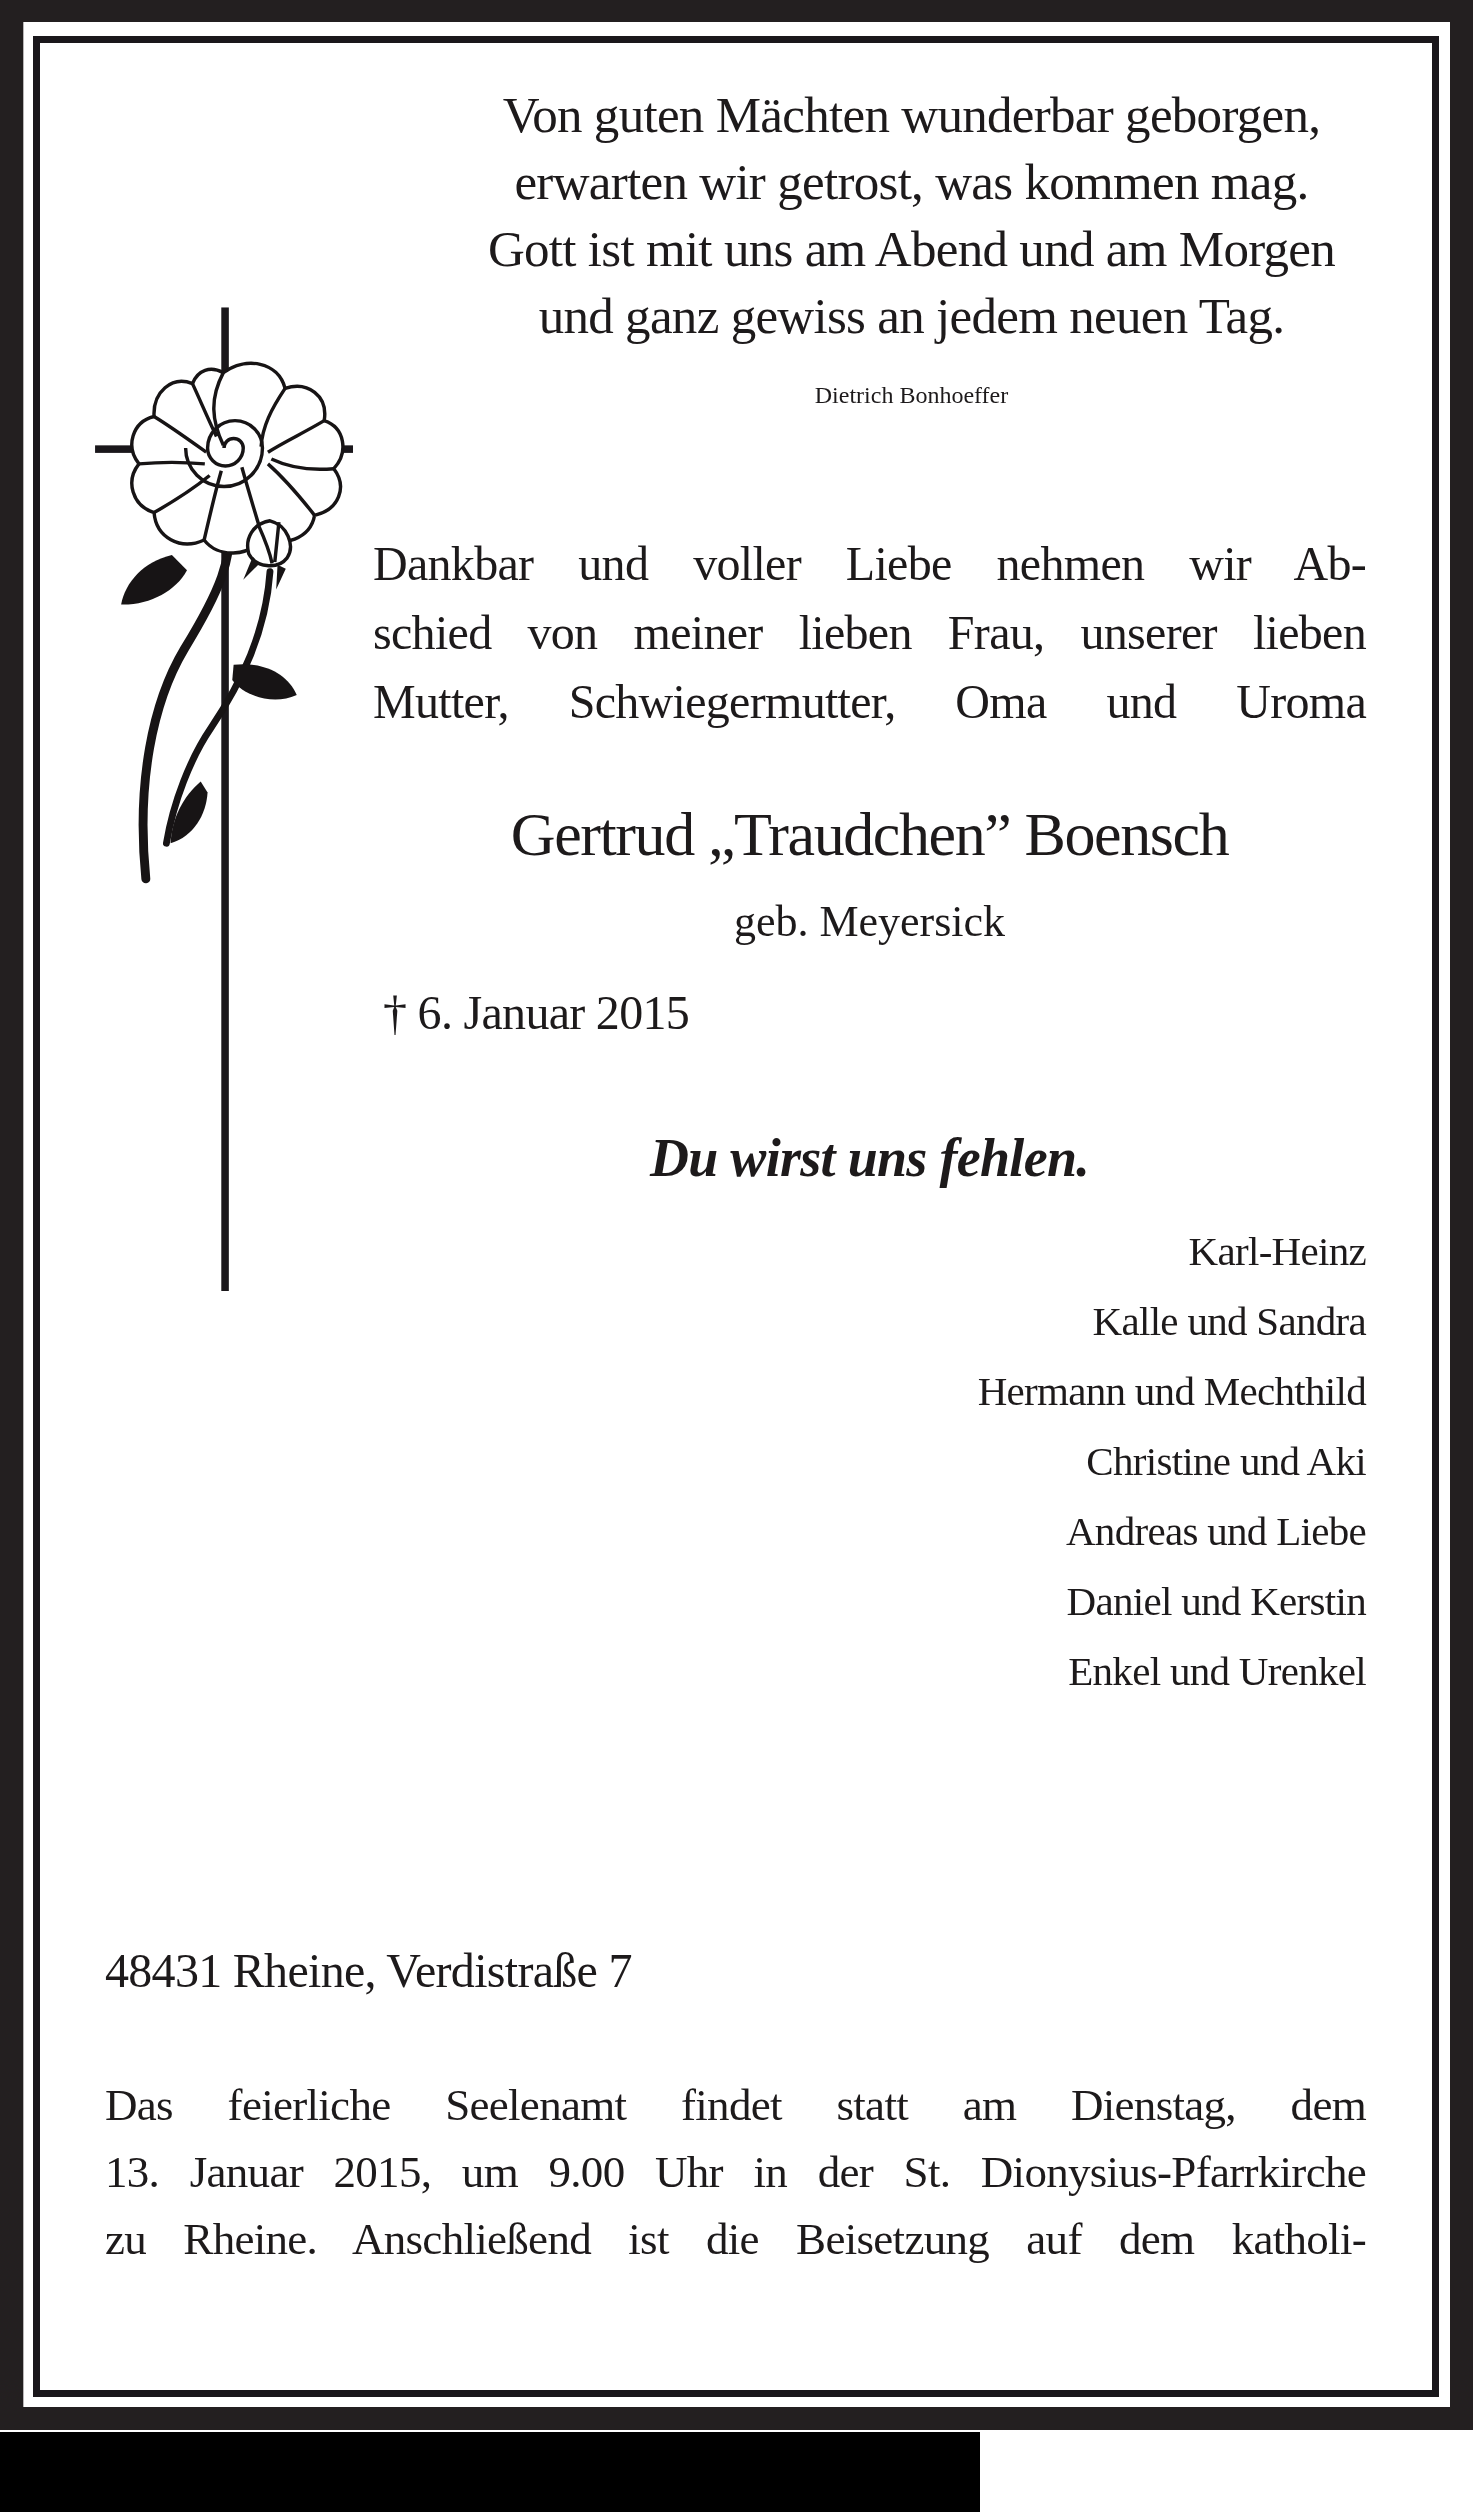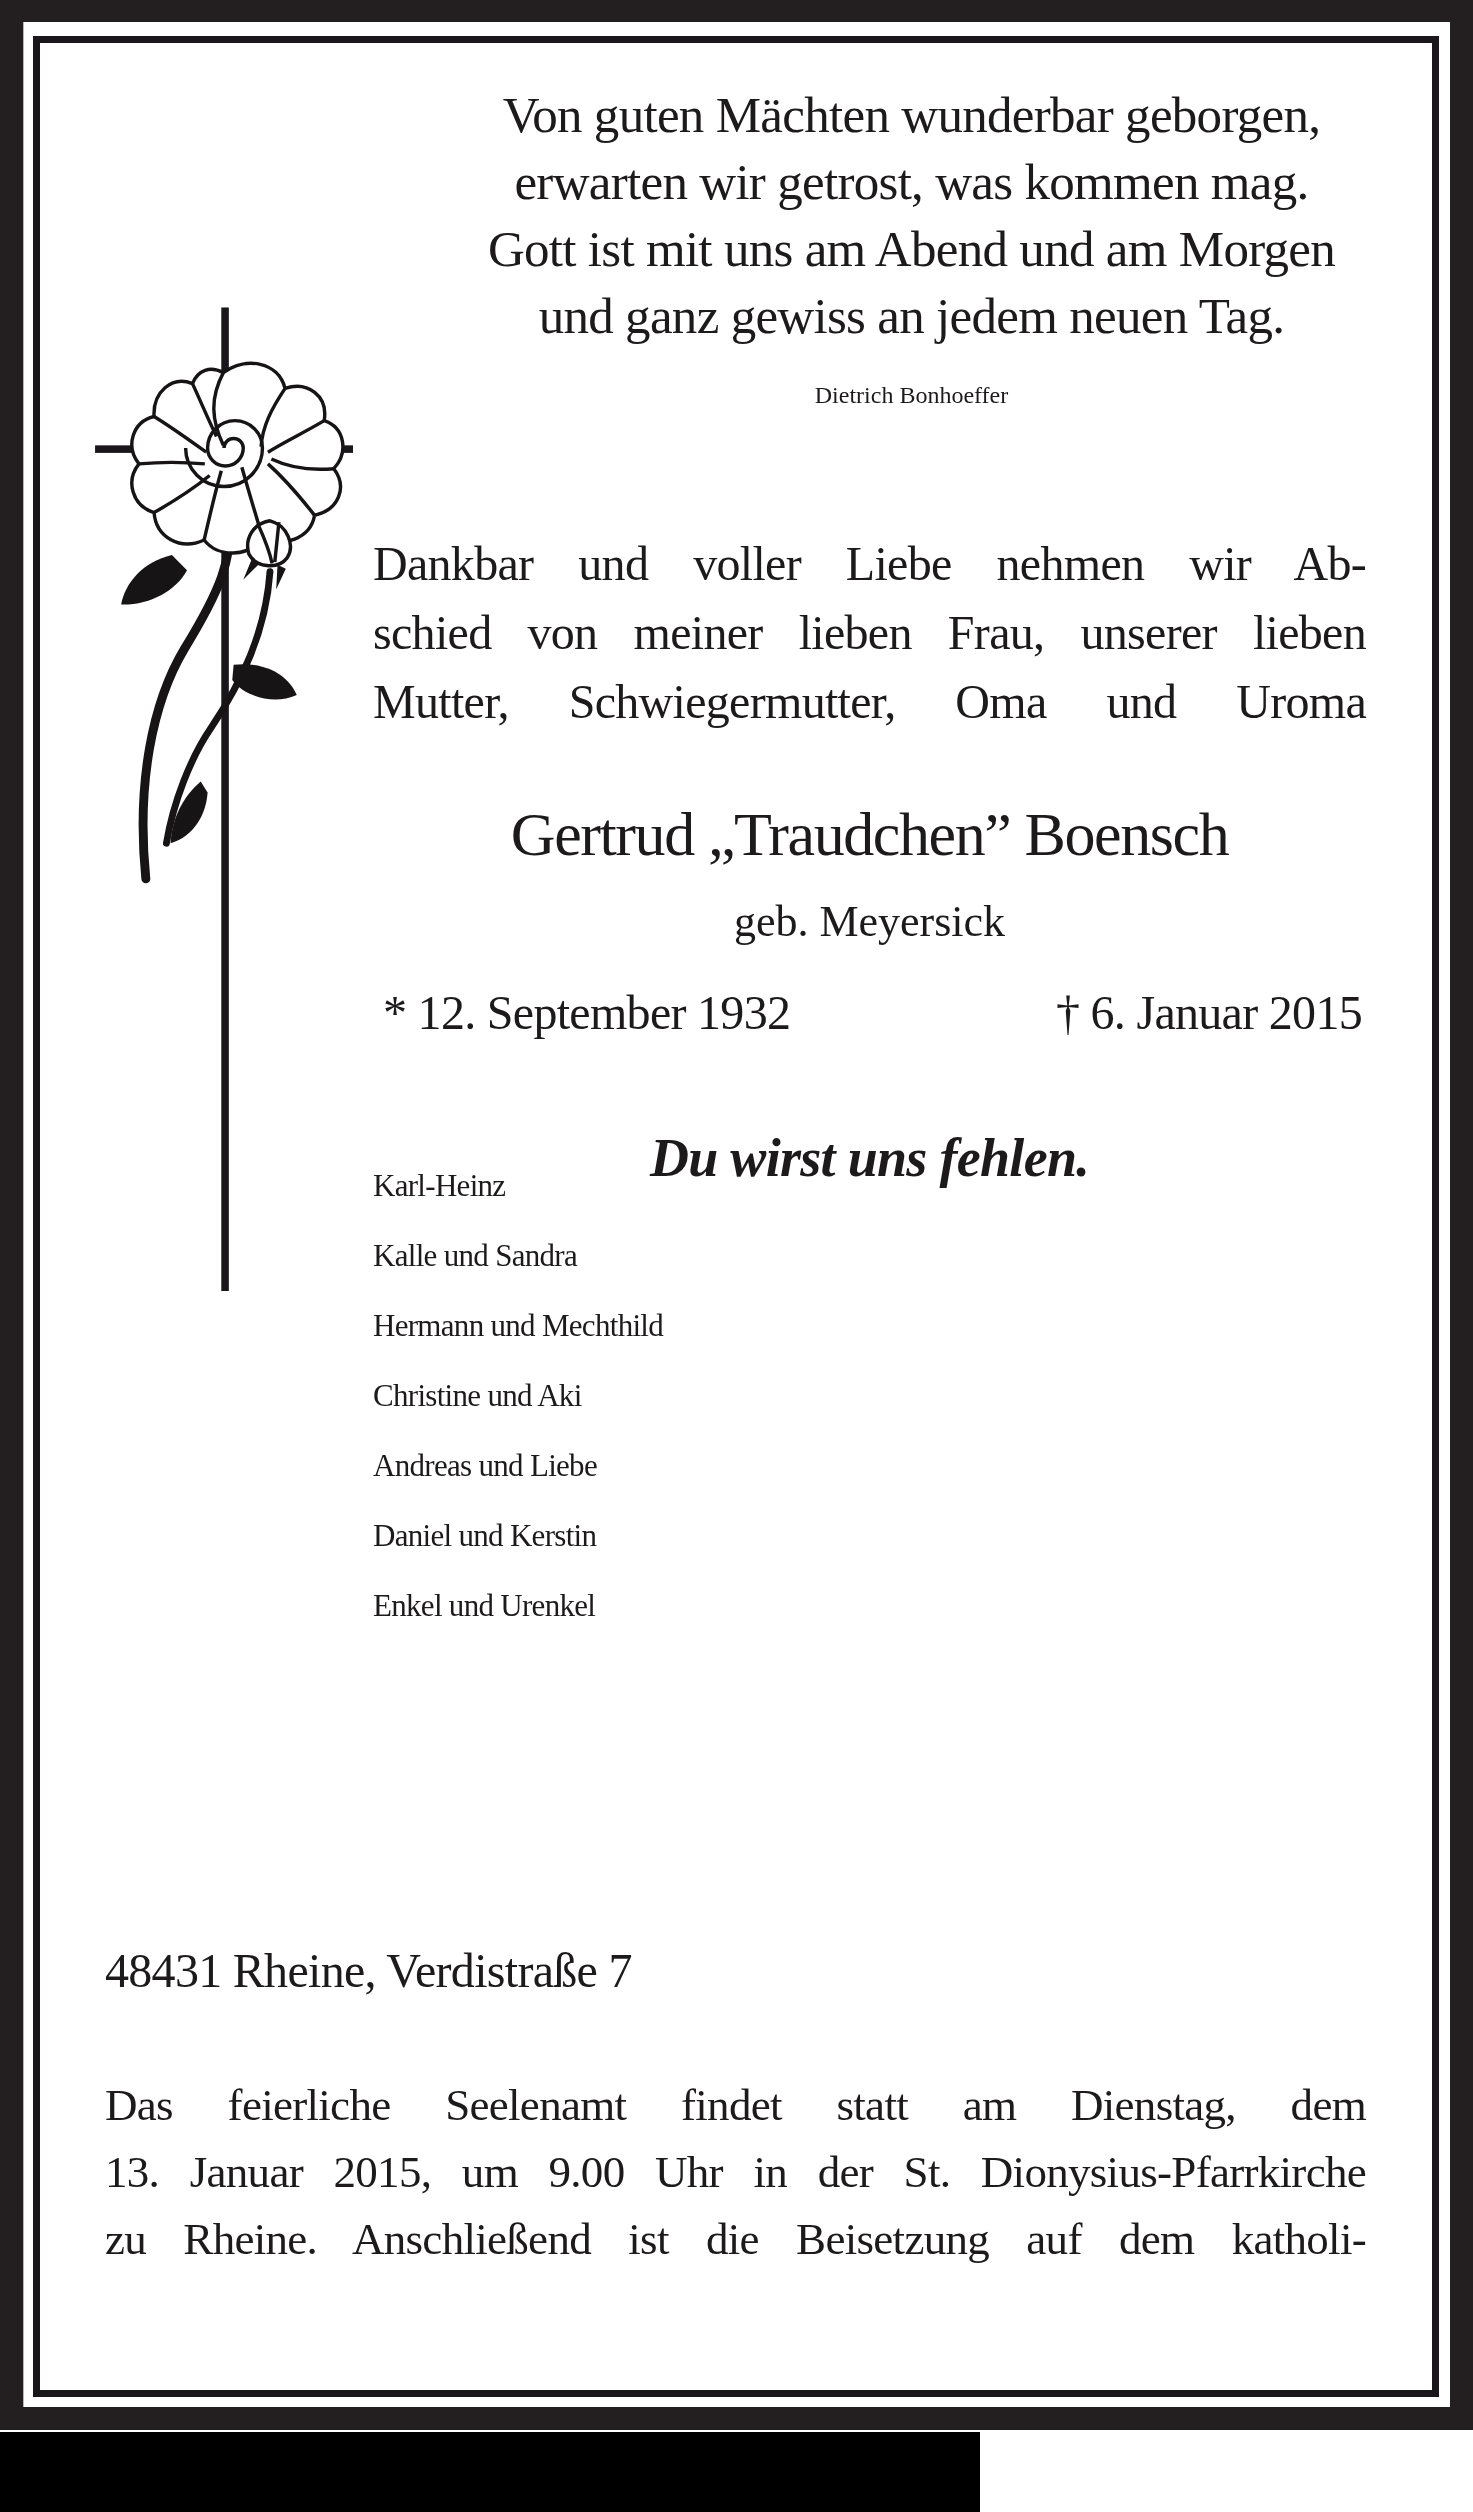--- a/index.html
+++ b/index.html
@@ -69,23 +69,23 @@
     display: flex; justify-content: space-between;
     font-size: 48px; line-height: 55px; letter-spacing: -0.7px;
   }
   .farewell {
     left: 373px; top: 1127px; width: 993px;
     text-align: center;
     font-size: 54px; font-weight: bold; font-style: italic;
     line-height: 62px; letter-spacing: -0.7px;
   }
   .mourners {
-    left: 373px; top: 1151px; width: 993px;
-    text-align: left;
-    font-size: 31px; line-height: 70px; letter-spacing: -0.7px;
+    left: 373px; top: 1216px; width: 993px;
+    text-align: right;
+    font-size: 41px; line-height: 70px; letter-spacing: -0.7px;
   }
   .address {
     left: 105px; top: 1943px; width: 961px;
     font-size: 48px; line-height: 55px; letter-spacing: -0.7px;
   }
   .service {
     left: 105px; top: 2059px; width: 1261px;
     font-size: 45px; line-height: 67px; letter-spacing: -0.7px; margin-top: 13px;
   }
 </style>
@@ -140,21 +140,20 @@
   <div class="jline">Dankbar und voller Liebe nehmen wir Ab-</div>
   <div class="jline">schied von meiner lieben Frau, unserer lieben</div>
   <div class="jline">Mutter, Schwiegermutter, Oma und Uroma</div>
 </div>
 
 <div class="txt name-heading">Gertrud „Traudchen” Boensch</div>
 
 <div class="txt maiden-name">geb. Meyersick</div>
 
 <div class="txt dates-row">
-  <span>* 12. September 1932</span>
   <span>† 6. Januar 2015</span>
 </div>
 
 <div class="txt farewell">Du wirst uns fehlen.</div>
 
 <div class="txt mourners">
   <div>Karl-Heinz</div>
   <div>Kalle und Sandra</div>
   <div>Hermann und Mechthild</div>
   <div>Christine und Aki</div>

